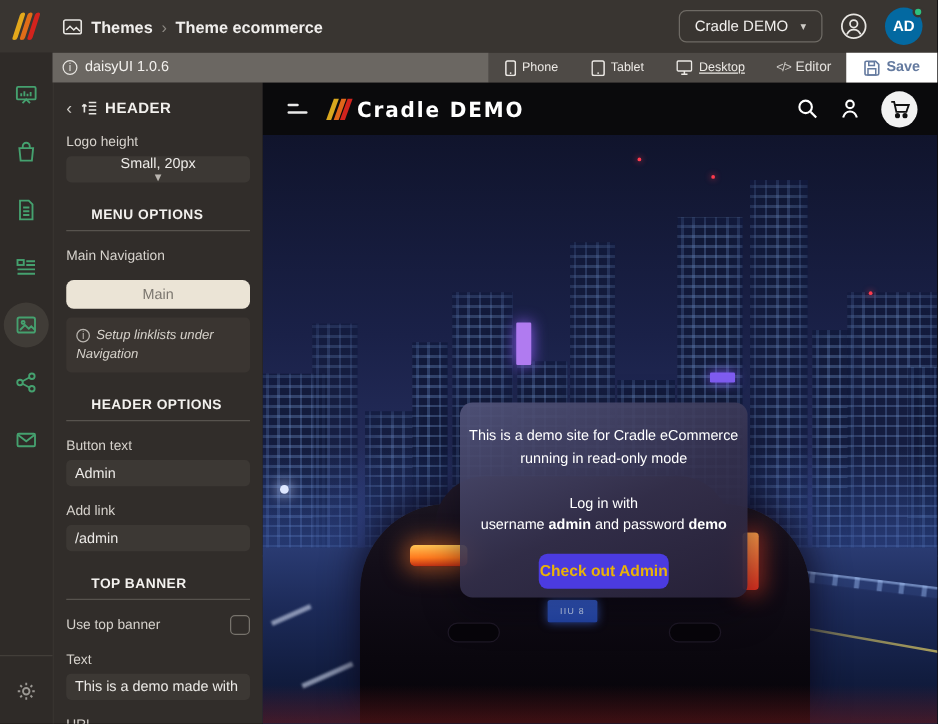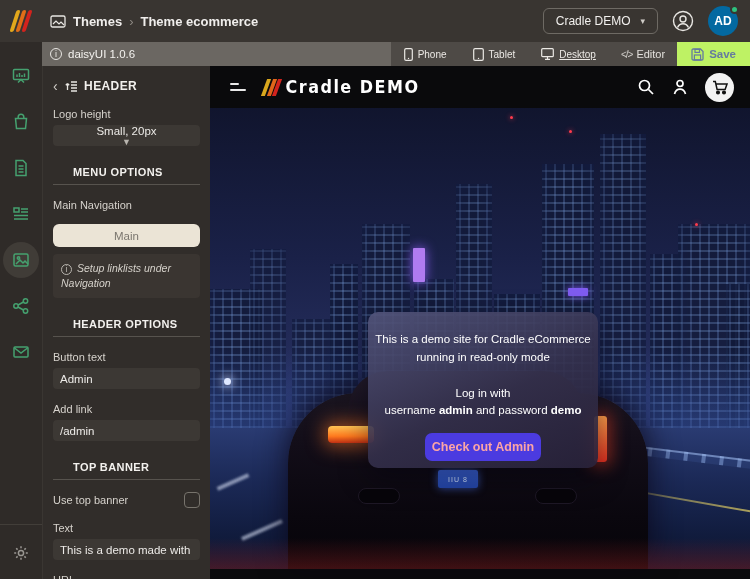--- a/index.html
+++ b/index.html
@@ -36,21 +36,21 @@
   .tb-right { background:#4e4a46; display:flex; align-items:center; gap:0; padding-right:0; }
   .info-i { display:inline-flex; width:12px; height:12px; border:1px solid #e8e6e2; border-radius:50%;
     color:#e8e6e2; font-size:9px; align-items:center; justify-content:center; font-style:normal; }
   .dev-btn { display:flex; align-items:center; gap:5px; color:#ece9e5; font-size:10px;
     background:none; border:none; padding:0 13px; height:24px; cursor:pointer; font-family:inherit; }
   .dev-btn.active span { text-decoration:underline; }
   .editor-btn { display:flex; align-items:center; gap:4px; color:#e4e1dd; font-size:11px;
     background:none; border:none; padding:0 12px; cursor:pointer; font-family:inherit; }
   .editor-btn .code { font-size:10px; color:#cfccc8; letter-spacing:-1px; }
   .save-btn { display:flex; align-items:center; gap:5px; height:24px; padding:0 14px;
-    background:#bef264; color:#647a9f; font-size:11.5px; font-weight:bold; border:none; cursor:pointer; font-family:inherit; }
+    background:#ffffff; color:#647a9f; font-size:11.5px; font-weight:bold; border:none; cursor:pointer; font-family:inherit; }
 
   
   .rail { position:absolute; left:0; top:42px; width:42px; height:537px; background:#2f2b28;
     display:flex; flex-direction:column; align-items:center; padding-top:16px; z-index:20; }
   .rail-btn { width:36px; height:36px; margin-bottom:10px; display:flex; align-items:center; justify-content:center;
     background:none; border:none; border-radius:50%; cursor:pointer; }
   .rail-btn.sel { background:#403c37; }
   .rail-spacer { flex:1; }
   .rail-div { width:42px; height:1px; background:#423e39; margin-bottom:10px; }
 
@@ -91,21 +91,21 @@
   .site-logo .stripes i:nth-child(2){ background:#e0661a; }
   .site-logo .stripes i:nth-child(3){ background:#d2231d; }
   .site-logo .txt { color:#fff; font-size:16px; font-weight:bold; letter-spacing:1.5px;
     font-family:"DejaVu Sans", sans-serif; transform:scaleY(1.05); }
   .sh-right { margin-left:auto; display:flex; align-items:center; gap:16px; padding-right:16px; }
   .hicon { background:none; border:none; display:flex; cursor:pointer; }
   .cart-circle { width:29px; height:29px; background:#f2f2f2; border-radius:50%;
     display:flex; align-items:center; justify-content:center; border:none; cursor:pointer; }
 
   
-  .hero { position:absolute; left:0; top:32px; width:540px; height:471px;
+  .hero { position:absolute; left:0; top:42px; width:540px; height:471px;
     background:linear-gradient(180deg,#10142c 0%,#1a2148 34%,#273061 62%,#33407c 100%); }
   .city { position:absolute; left:0; top:0; width:540px; height:341px; }
   .bldg { position:absolute; bottom:0; background-color:#121a38;
     background-image:
       repeating-linear-gradient(90deg, rgba(140,185,255,0.0) 0 3px, rgba(140,185,255,0.28) 3px 5px, rgba(140,185,255,0.0) 5px 9px),
       repeating-linear-gradient(0deg, rgba(150,195,255,0.0) 0 3px, rgba(150,195,255,0.30) 3px 5px, rgba(150,195,255,0.0) 5px 8px);
     box-shadow:0 0 18px rgba(20,30,70,.8) inset; }
   .accent { position:absolute; border-radius:1px; }
   .reddot { position:absolute; width:3px; height:3px; border-radius:50%; background:#ff3b4d; box-shadow:0 0 5px #ff3b4d; }
   .fog { position:absolute; left:0; top:250px; width:540px; height:120px;
@@ -140,22 +140,22 @@
   .bottomglow { position:absolute; left:0; top:440px; width:540px; height:31px;
     background:linear-gradient(180deg, rgba(120,25,30,0) 0%, rgba(150,35,35,.4) 100%); }
 
   
   .ovl { position:absolute; left:158px; top:214px; width:230px; height:156px; border-radius:10px;
     background:linear-gradient(155deg, rgba(82,84,122,.92) 0%, rgba(52,48,76,.9) 55%, rgba(40,34,58,.92) 100%);
     box-shadow:0 10px 30px rgba(0,0,10,.45); color:#fff; text-align:center; padding-top:19px; z-index:5; }
   .ovl .l { font-size:11.5px; line-height:1.55; white-space:nowrap; }
   .ovl .gap { height:18px; }
   .ovl b { font-weight:bold; }
-  .cta { display:block; margin:13px auto 0 auto; width:116px; height:28px; background:#4b3be0;
-    border:none; border-radius:7px; color:#fca5a5; font-size:12.5px; font-weight:bold; cursor:pointer; font-family:inherit; }
+  .cta { display:block; margin:13px auto 0 auto; width:104px; height:28px; background:#4b3be0;
+    border:none; border-radius:7px; color:#eab308; font-size:12.5px; font-weight:bold; cursor:pointer; font-family:inherit; }
 </style>
 </head>
 <body>
 
 <div class="app">
 
   <header class="topbar">
     <div class="brand">
         <i></i>
         <i></i>

